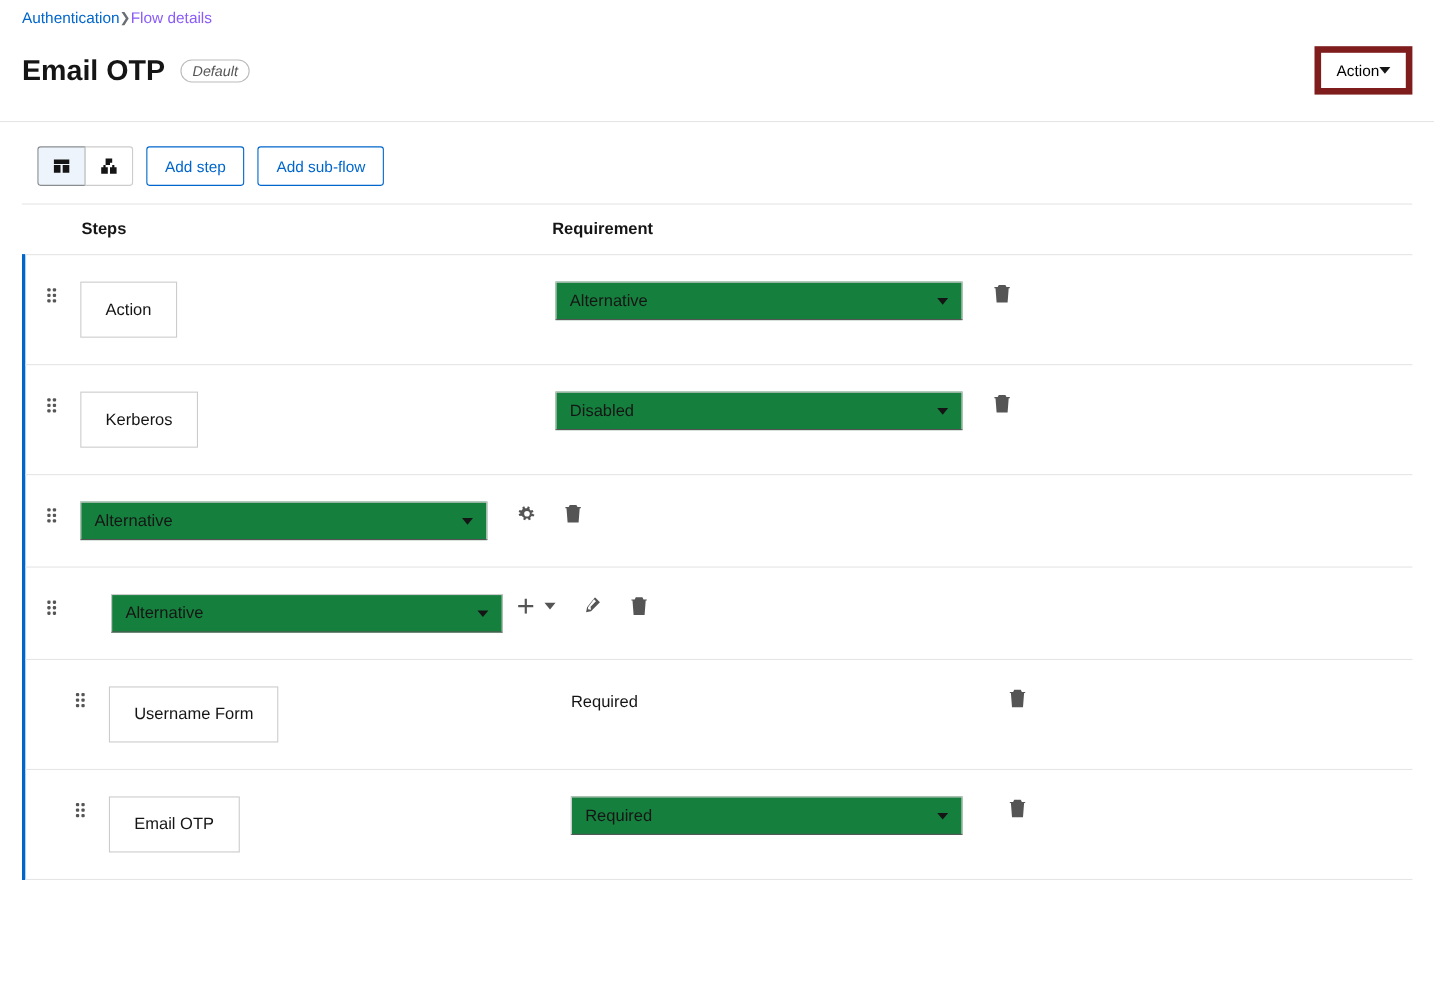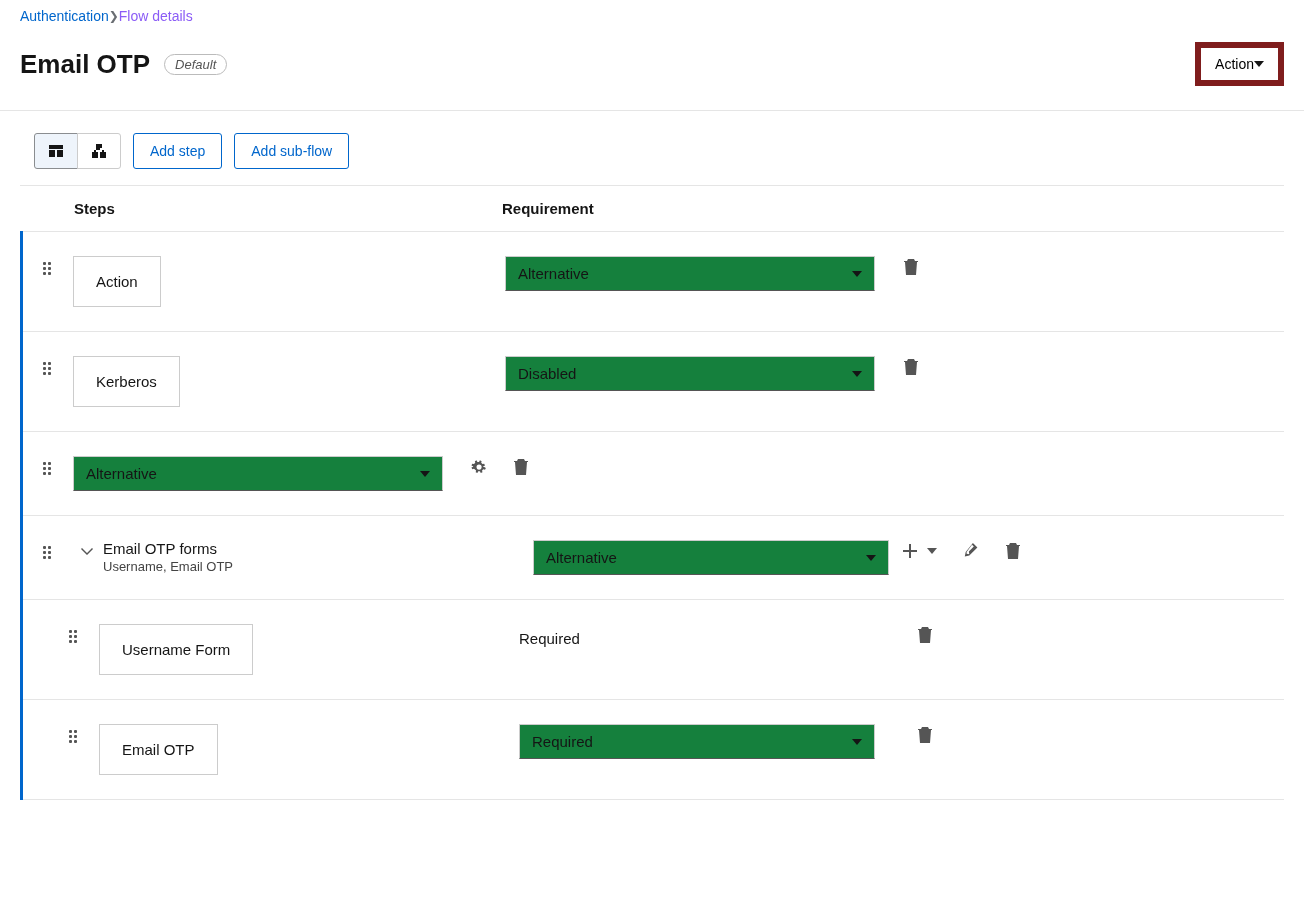--- a/index.html
+++ b/index.html
@@ -304,33 +304,20 @@
       <div class="drag-col">
         <div class="grip">
             <span></span>
             <span></span>
             <span></span>
             <span></span>
             <span></span>
             <span></span>
           </div>
       </div>
-      <div class="step-label-col" style="padding-left:8px;">
-        <div class="step-text">
-          <span class="chevron">
-            <svg width="12" height="12" viewBox="0 0 12 12">
-                <path d="M1 3l5 5 5-5 1 1-6 6-6-6z"></path>
-              </svg>
-          </span>
-          <div>
-            <div class="step-text-main">Email OTP forms</div>
-            <div class="step-text-sub">Username, Email OTP</div>
-          </div>
-        </div>
-      </div>
       <div class="req-col" style="padding-left:28px;">
         <div class="select-box" style="width:356px;">
           <span>Alternative</span>
           <span class="caret-down"></span>
         </div>
       </div>
       <div class="actions-col">
         <div class="plus-group">
           <span class="icon-action">
             <svg width="14" height="14" viewBox="0 0 14 14">

